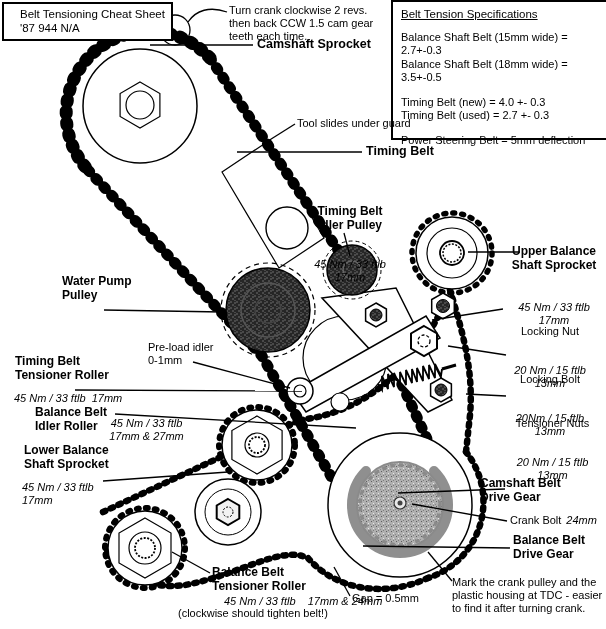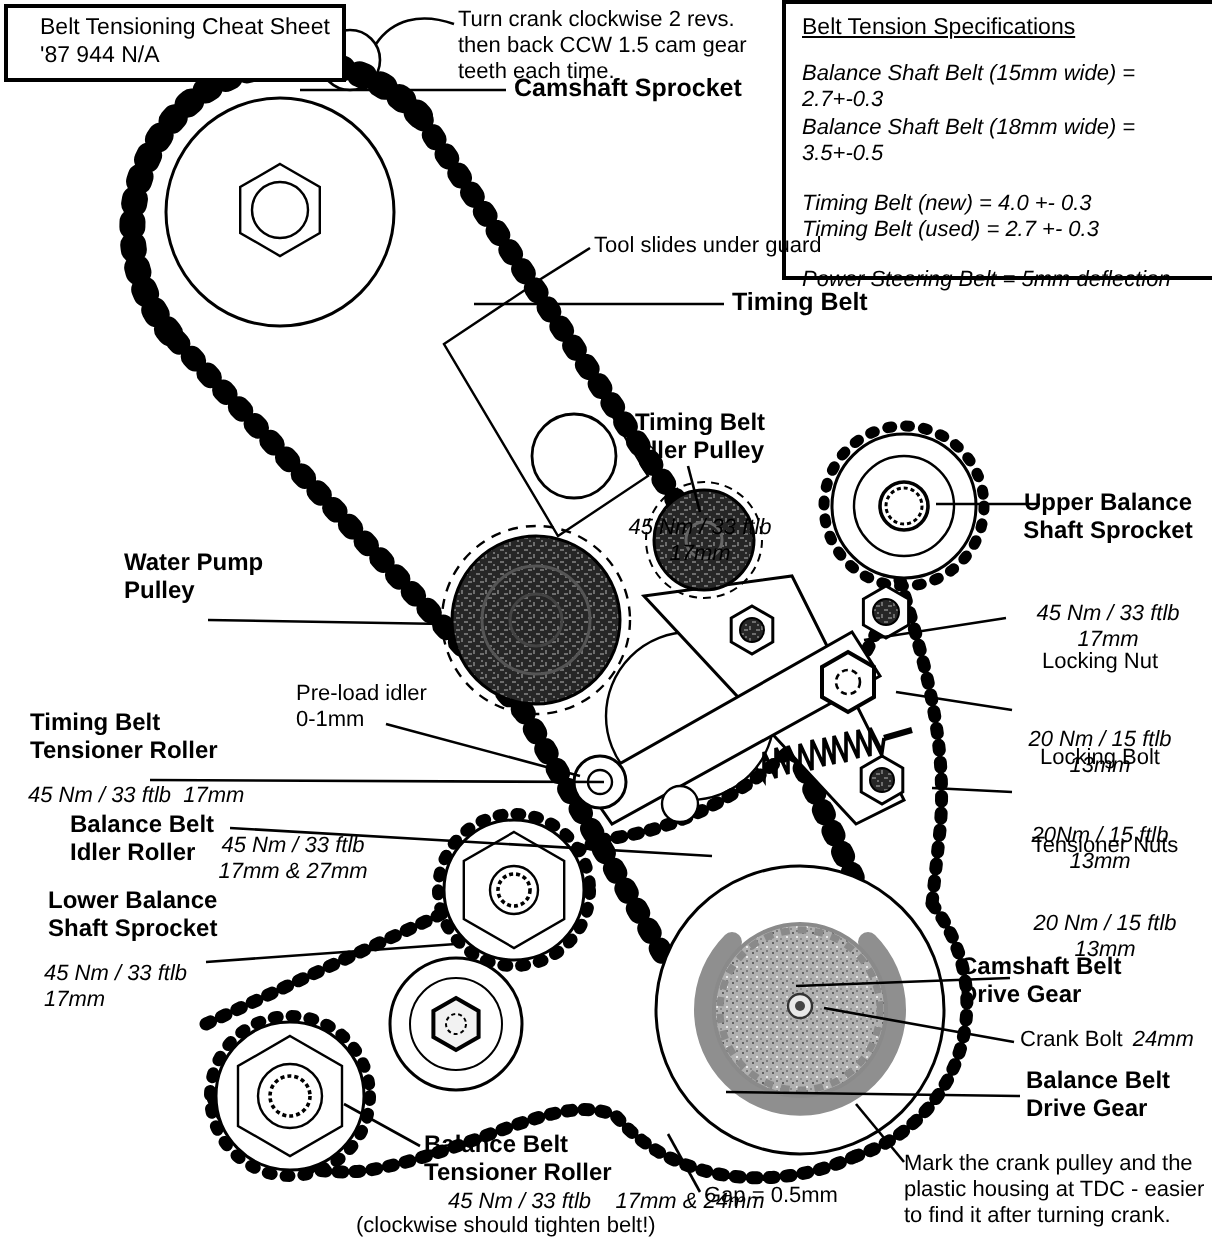--- a/index.html
+++ b/index.html
@@ -9,21 +9,21 @@
   .lbl{position:absolute;white-space:pre;font-size:11px;line-height:13px;}
   .b{font-weight:bold;font-size:12px;line-height:14px;}
   .big{font-size:12.5px;text-align:center;}
   .i{font-style:italic;}
   .ctr{text-align:center;}
   .titlebox{position:absolute;left:2px;top:2px;border:2px solid #000;padding:3px 6px 4px 16px;
             font-size:11.5px;line-height:14px;white-space:pre;background:#fff;}
   .specbox{position:absolute;left:391px;top:0;width:199px;height:124px;border:2px solid #000;
            padding:6px 6px 6px 8px;background:#fff;font-size:11px;line-height:13.5px;}
   .spec-title{text-decoration:underline;font-size:11.5px;margin-bottom:9px;}
-  .spec-group{margin-bottom:11px;font-style:italic;}
+  .spec-group{margin-bottom:11px;}
   .torq{font-style:italic;}
 </style>
 </head>
 <body>
 
 <div class="stage">
 
 <svg width="606" height="629" viewBox="0 0 606 629">
   <defs>
     <pattern id="tex" width="6" height="6" patternUnits="userSpaceOnUse">

